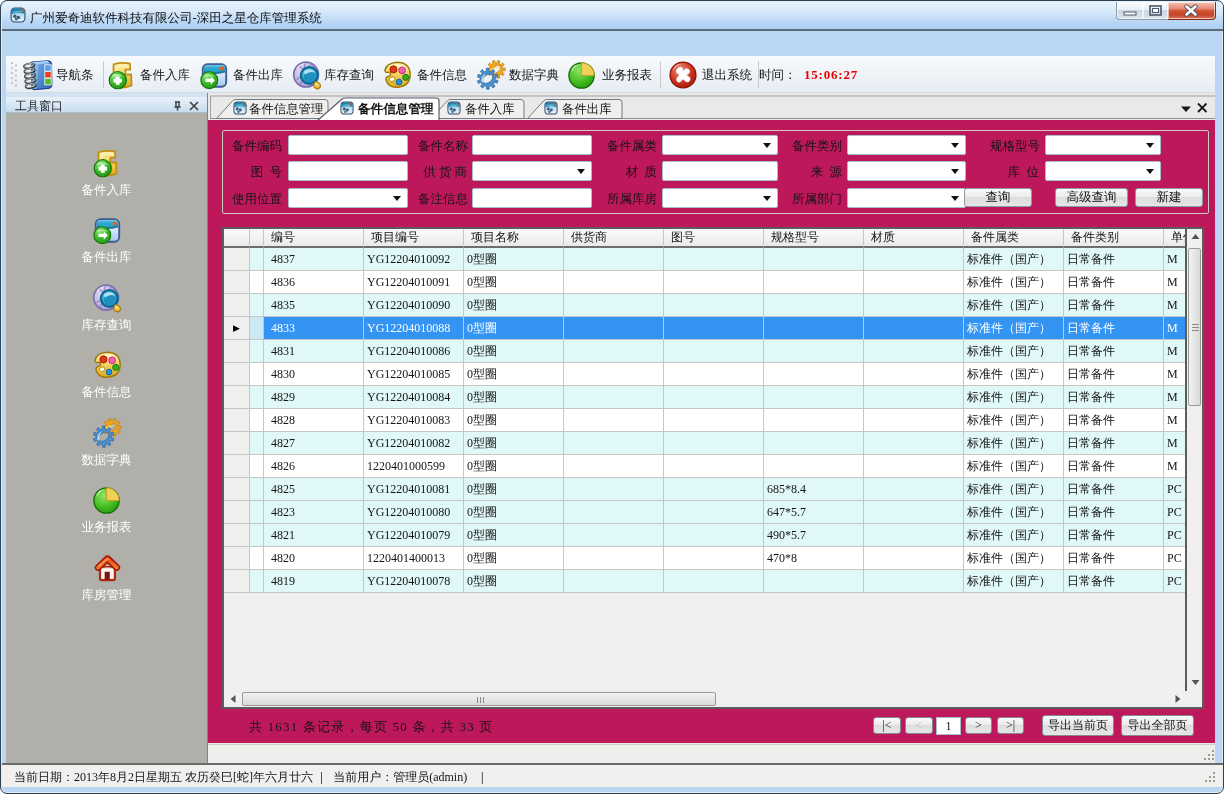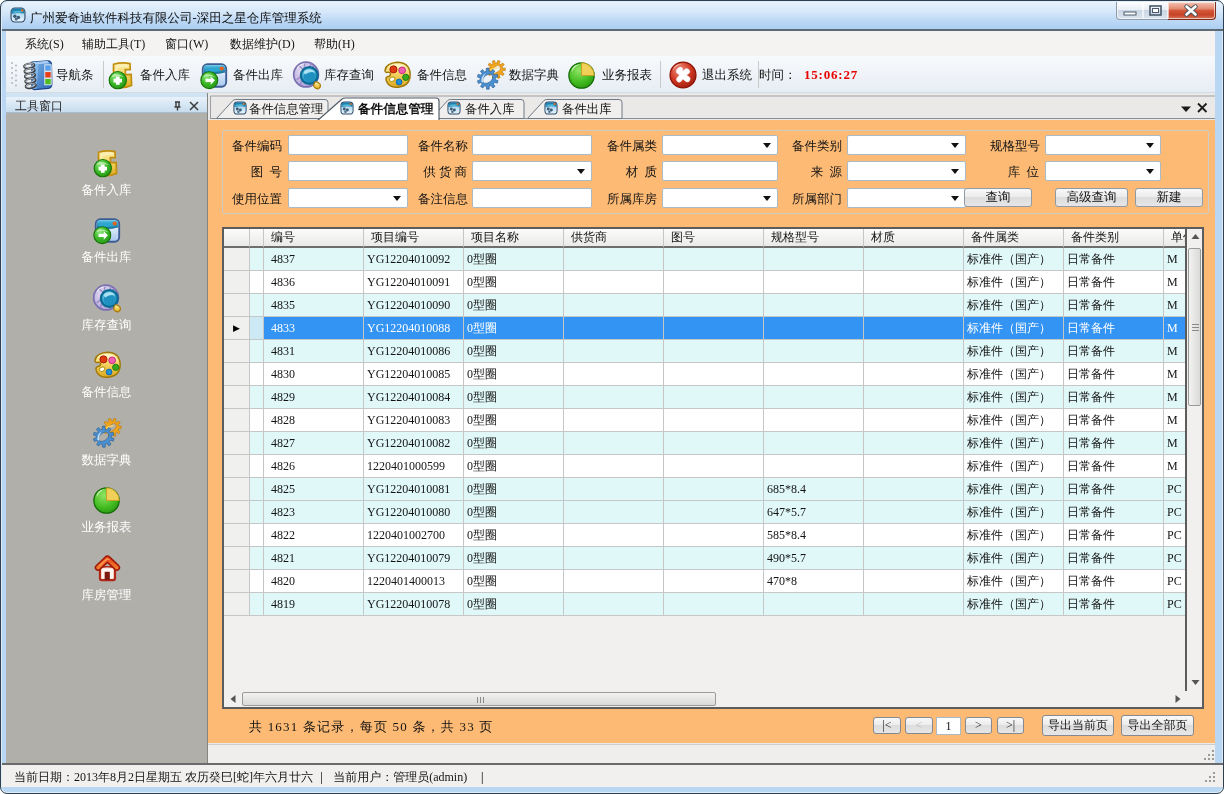--- a/index.html
+++ b/index.html
@@ -27,21 +27,21 @@
 
 #dock{left:5px;top:92px;width:201px;height:670px;background:#b0afa9}
 #dockstrip{left:0;top:0;width:201px;height:4px;background:#cfe3f3}
 #dockhdr{left:0;top:4px;width:201px;height:16px;background:linear-gradient(180deg,#e9f2fa 0%,#d7e7f4 50%,#c8dcee 100%);border-bottom:1px solid #a8bccd}
 #dockbar{left:0;top:20px;width:201px;height:22px;background:linear-gradient(180deg,#fefefe 0%,#f2f2f0 60%,#e7e7e4 100%);border-bottom:1px solid #c6c6c2;text-align:center;line-height:21px}
 .ditem{position:absolute;left:0;width:201px;text-align:center;color:#fff;font-size:12.5px}
 .ditem svg{display:block;margin:0 auto 4px auto}
 #dockdiv{left:206px;top:92px;width:1px;height:670px;background:#83837f}
 
 #main{left:207px;top:92px;width:1007px;height:670px;background:#ebe9e8}
-#tabpage{position:absolute;left:0;top:27px;width:1007px;height:623px;background:#fdba74}
+#tabpage{position:absolute;left:0;top:27px;width:1007px;height:623px;background:#be185d}
 #strip2{position:absolute;left:0;top:651px;width:1007px;height:19px;background:#efeeec;border-top:1px solid #cfcdc9}
 
 #sgroup{position:absolute;left:14px;top:10px;width:987px;height:84px;border:1px solid #cfccc6;border-radius:2px}
 .flabel{position:absolute;white-space:nowrap;font-size:12.5px;text-align:right}
 .finput{position:absolute;height:20px;background:#fff;border:1px solid #a9bac9;border-radius:2px}
 .fcombo{position:absolute;height:20px;background:#fff;border:1px solid #a9bac9;border-radius:2px}
 .fcombo:after{content:"";position:absolute;right:6px;top:7px;border:4px solid transparent;border-top:5px solid #111;width:0;height:0}
 .btn{position:absolute;height:19px;background:linear-gradient(180deg,#f9f9f9 0%,#ececec 45%,#dddddd 50%,#e6e6e6 100%);border:1px solid #8e9aa5;border-radius:3px;text-align:center;font-size:12.5px;font-family:"Liberation Serif",serif}
 
 #grid{position:absolute;left:14px;top:107px;width:982px;height:482px;border:2px solid #5c5c5c;background:#f1f0ee;overflow:hidden}
@@ -87,27 +87,20 @@
       </svg></div>
   <div id="btncls" class="abs wbtn"><svg width="46" height="17">
         <g stroke="#4a5460" stroke-width="4.4" stroke-linecap="round">
           <path d="M18.5 4.5 L27.5 12.5 M27.5 4.5 L18.5 12.5"></path>
         </g>
         <g stroke="#fff" stroke-width="2.6" stroke-linecap="round">
           <path d="M18.5 4.5 L27.5 12.5 M27.5 4.5 L18.5 12.5"></path>
         </g>
       </svg></div>
   <div id="darkline" class="abs"></div>
-  <div id="menubar" class="abs">
-    <span class="mi" style="left:19px">系统(S)</span>
-    <span class="mi" style="left:76px">辅助工具(T)</span>
-    <span class="mi" style="left:159px">窗口(W)</span>
-    <span class="mi" style="left:224px">数据维护(D)</span>
-    <span class="mi" style="left:308px">帮助(H)</span>
-  </div>
   <div id="toolbar" class="abs">
     <svg class="abs" style="left:4px;top:4px" width="8" height="29">
         <g fill="#b6bcc2">
           <circle cx="2" cy="3" r="1.1"></circle>
           <circle cx="2" cy="8" r="1.1"></circle>
           <circle cx="2" cy="13" r="1.1"></circle>
           <circle cx="2" cy="18" r="1.1"></circle>
           <circle cx="2" cy="23" r="1.1"></circle>
           <circle cx="6" cy="5.5" r="1.1"></circle>
           <circle cx="6" cy="10.5" r="1.1"></circle>
@@ -444,34 +437,20 @@
               </tr>
           <tr class="c">
                 <td class="ga"></td>
                 <td class="gb"></td>
                 <td>4823</td>
                 <td>YG12204010080</td>
                 <td>0型圈</td>
                 <td></td>
                 <td></td>
                 <td>647*5.7</td>
-                <td></td>
-                <td>标准件（国产）</td>
-                <td>日常备件</td>
-                <td>PC</td>
-              </tr>
-          <tr>
-                <td class="ga"></td>
-                <td class="gb"></td>
-                <td>4822</td>
-                <td>1220401002700</td>
-                <td>0型圈</td>
-                <td></td>
-                <td></td>
-                <td>585*8.4</td>
                 <td></td>
                 <td>标准件（国产）</td>
                 <td>日常备件</td>
                 <td>PC</td>
               </tr>
           <tr class="c">
                 <td class="ga"></td>
                 <td class="gb"></td>
                 <td>4821</td>
                 <td>YG12204010079</td>

